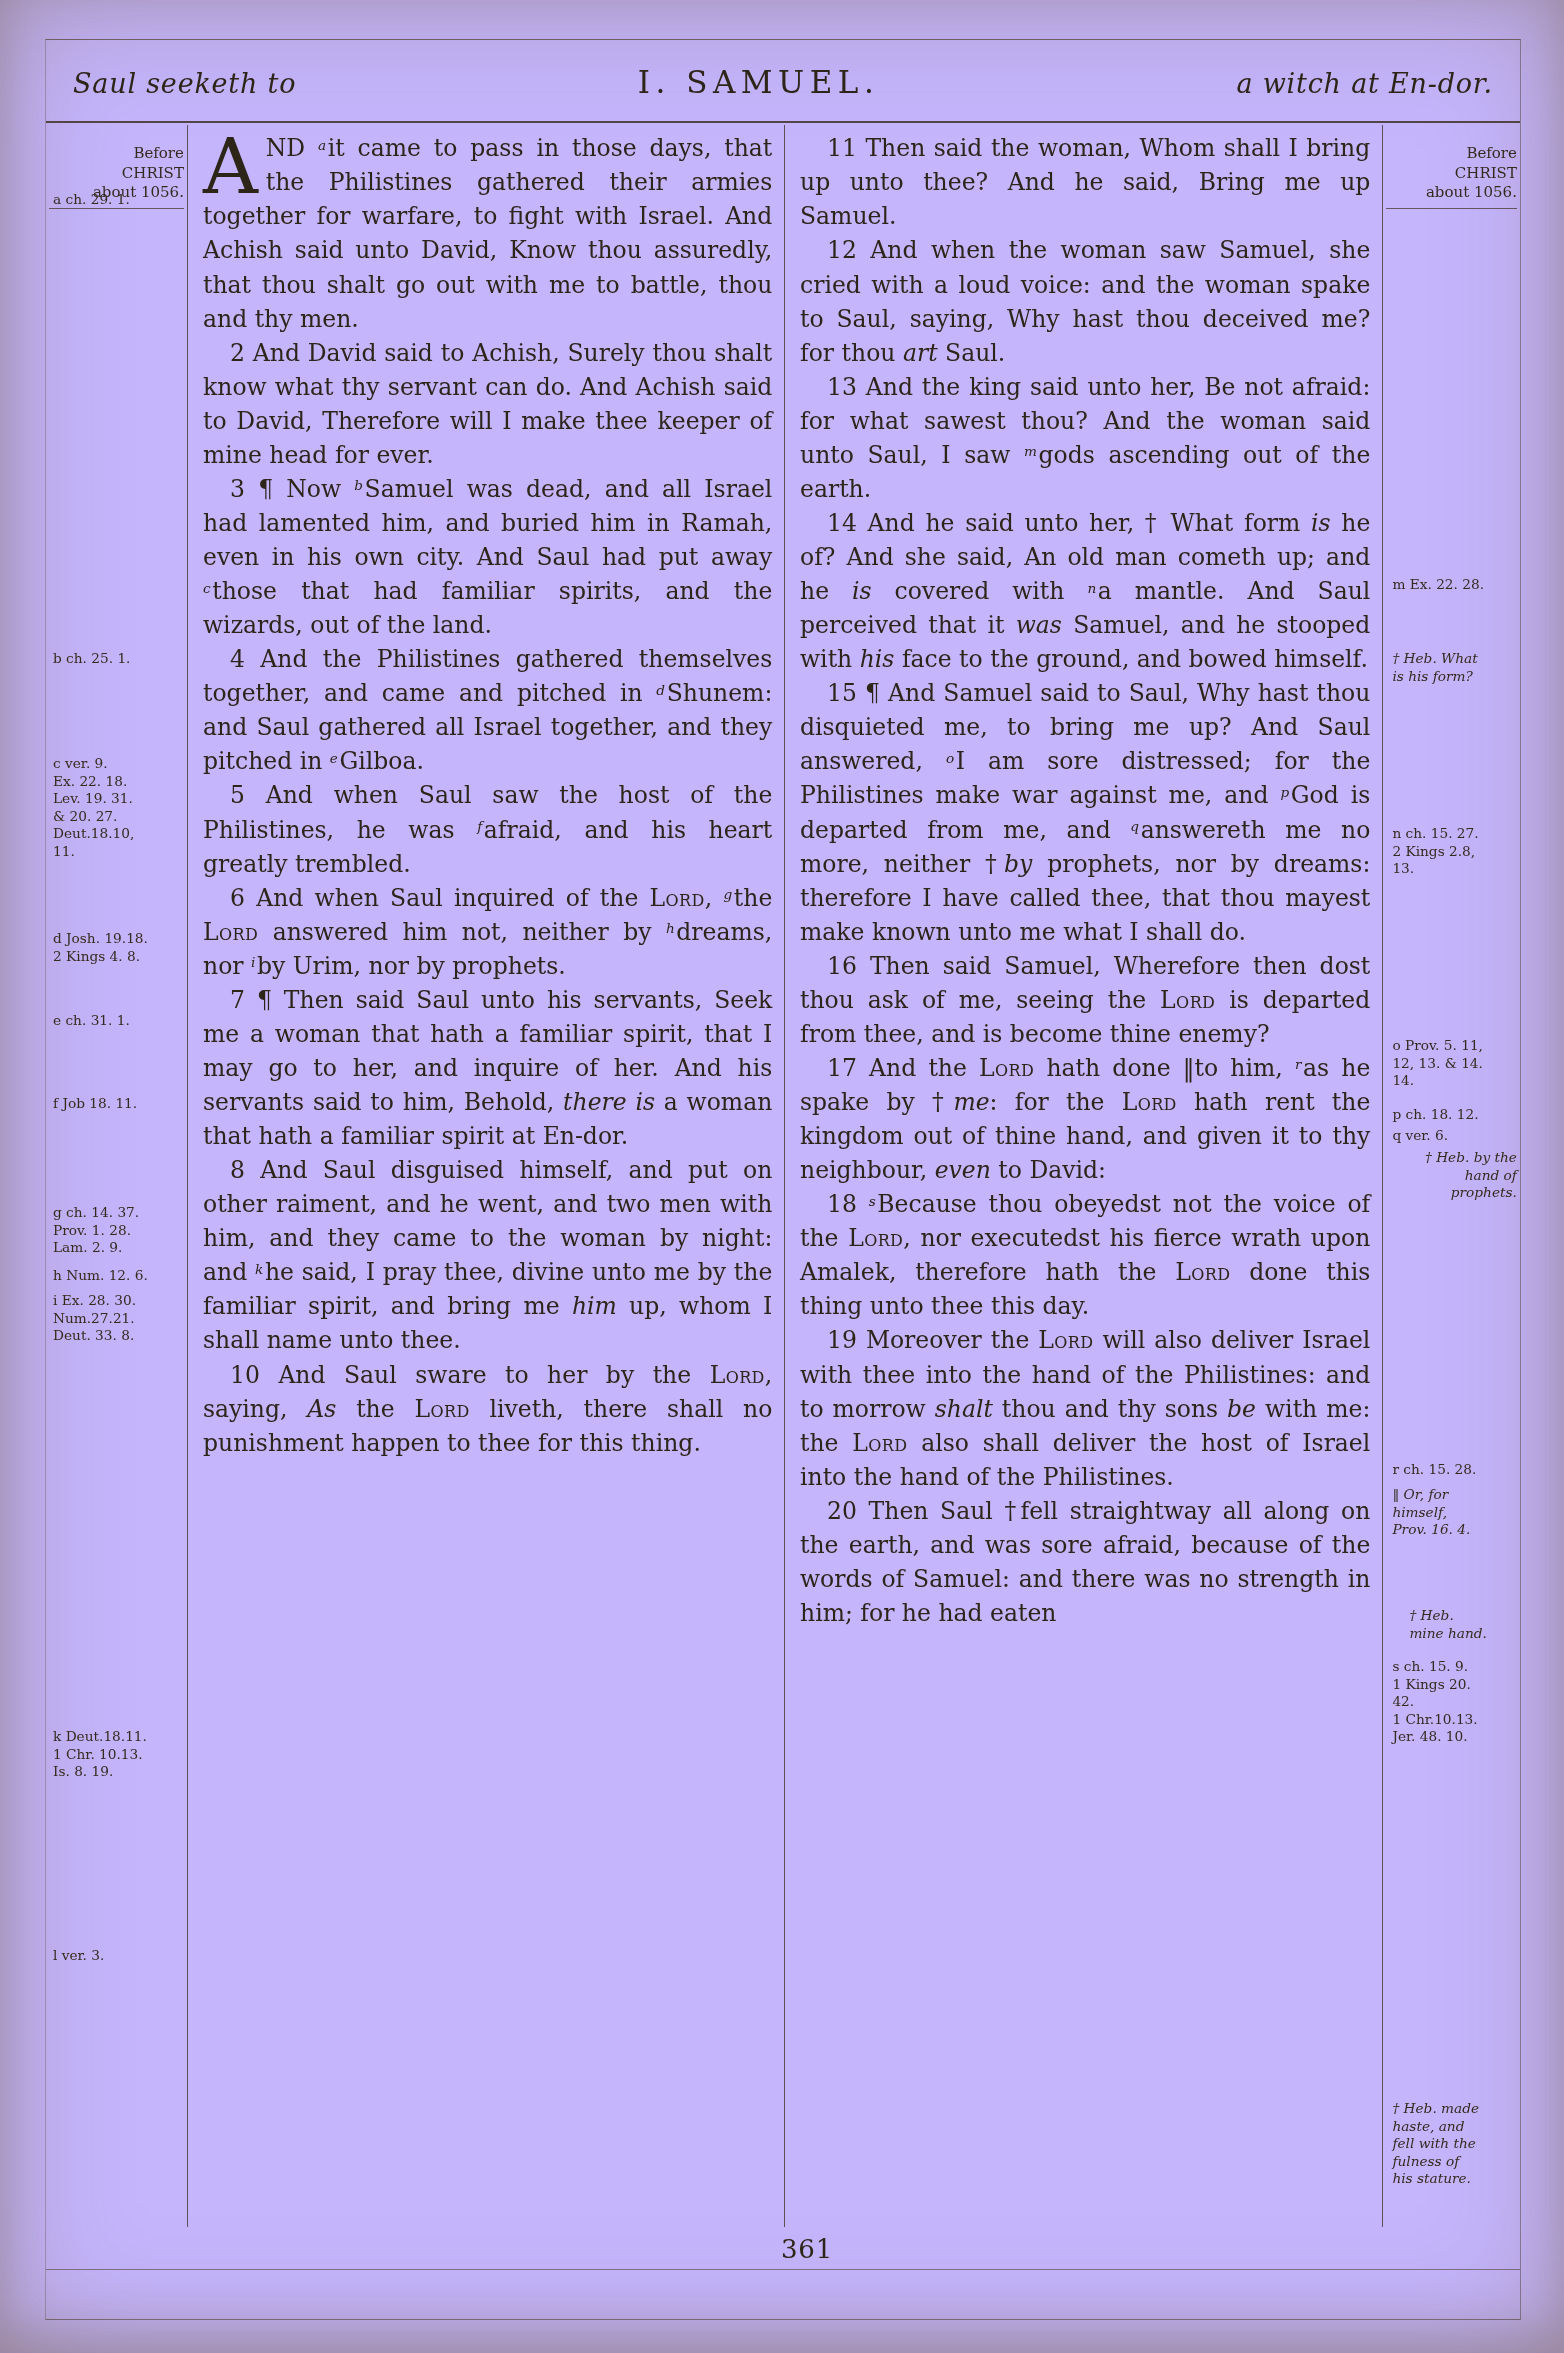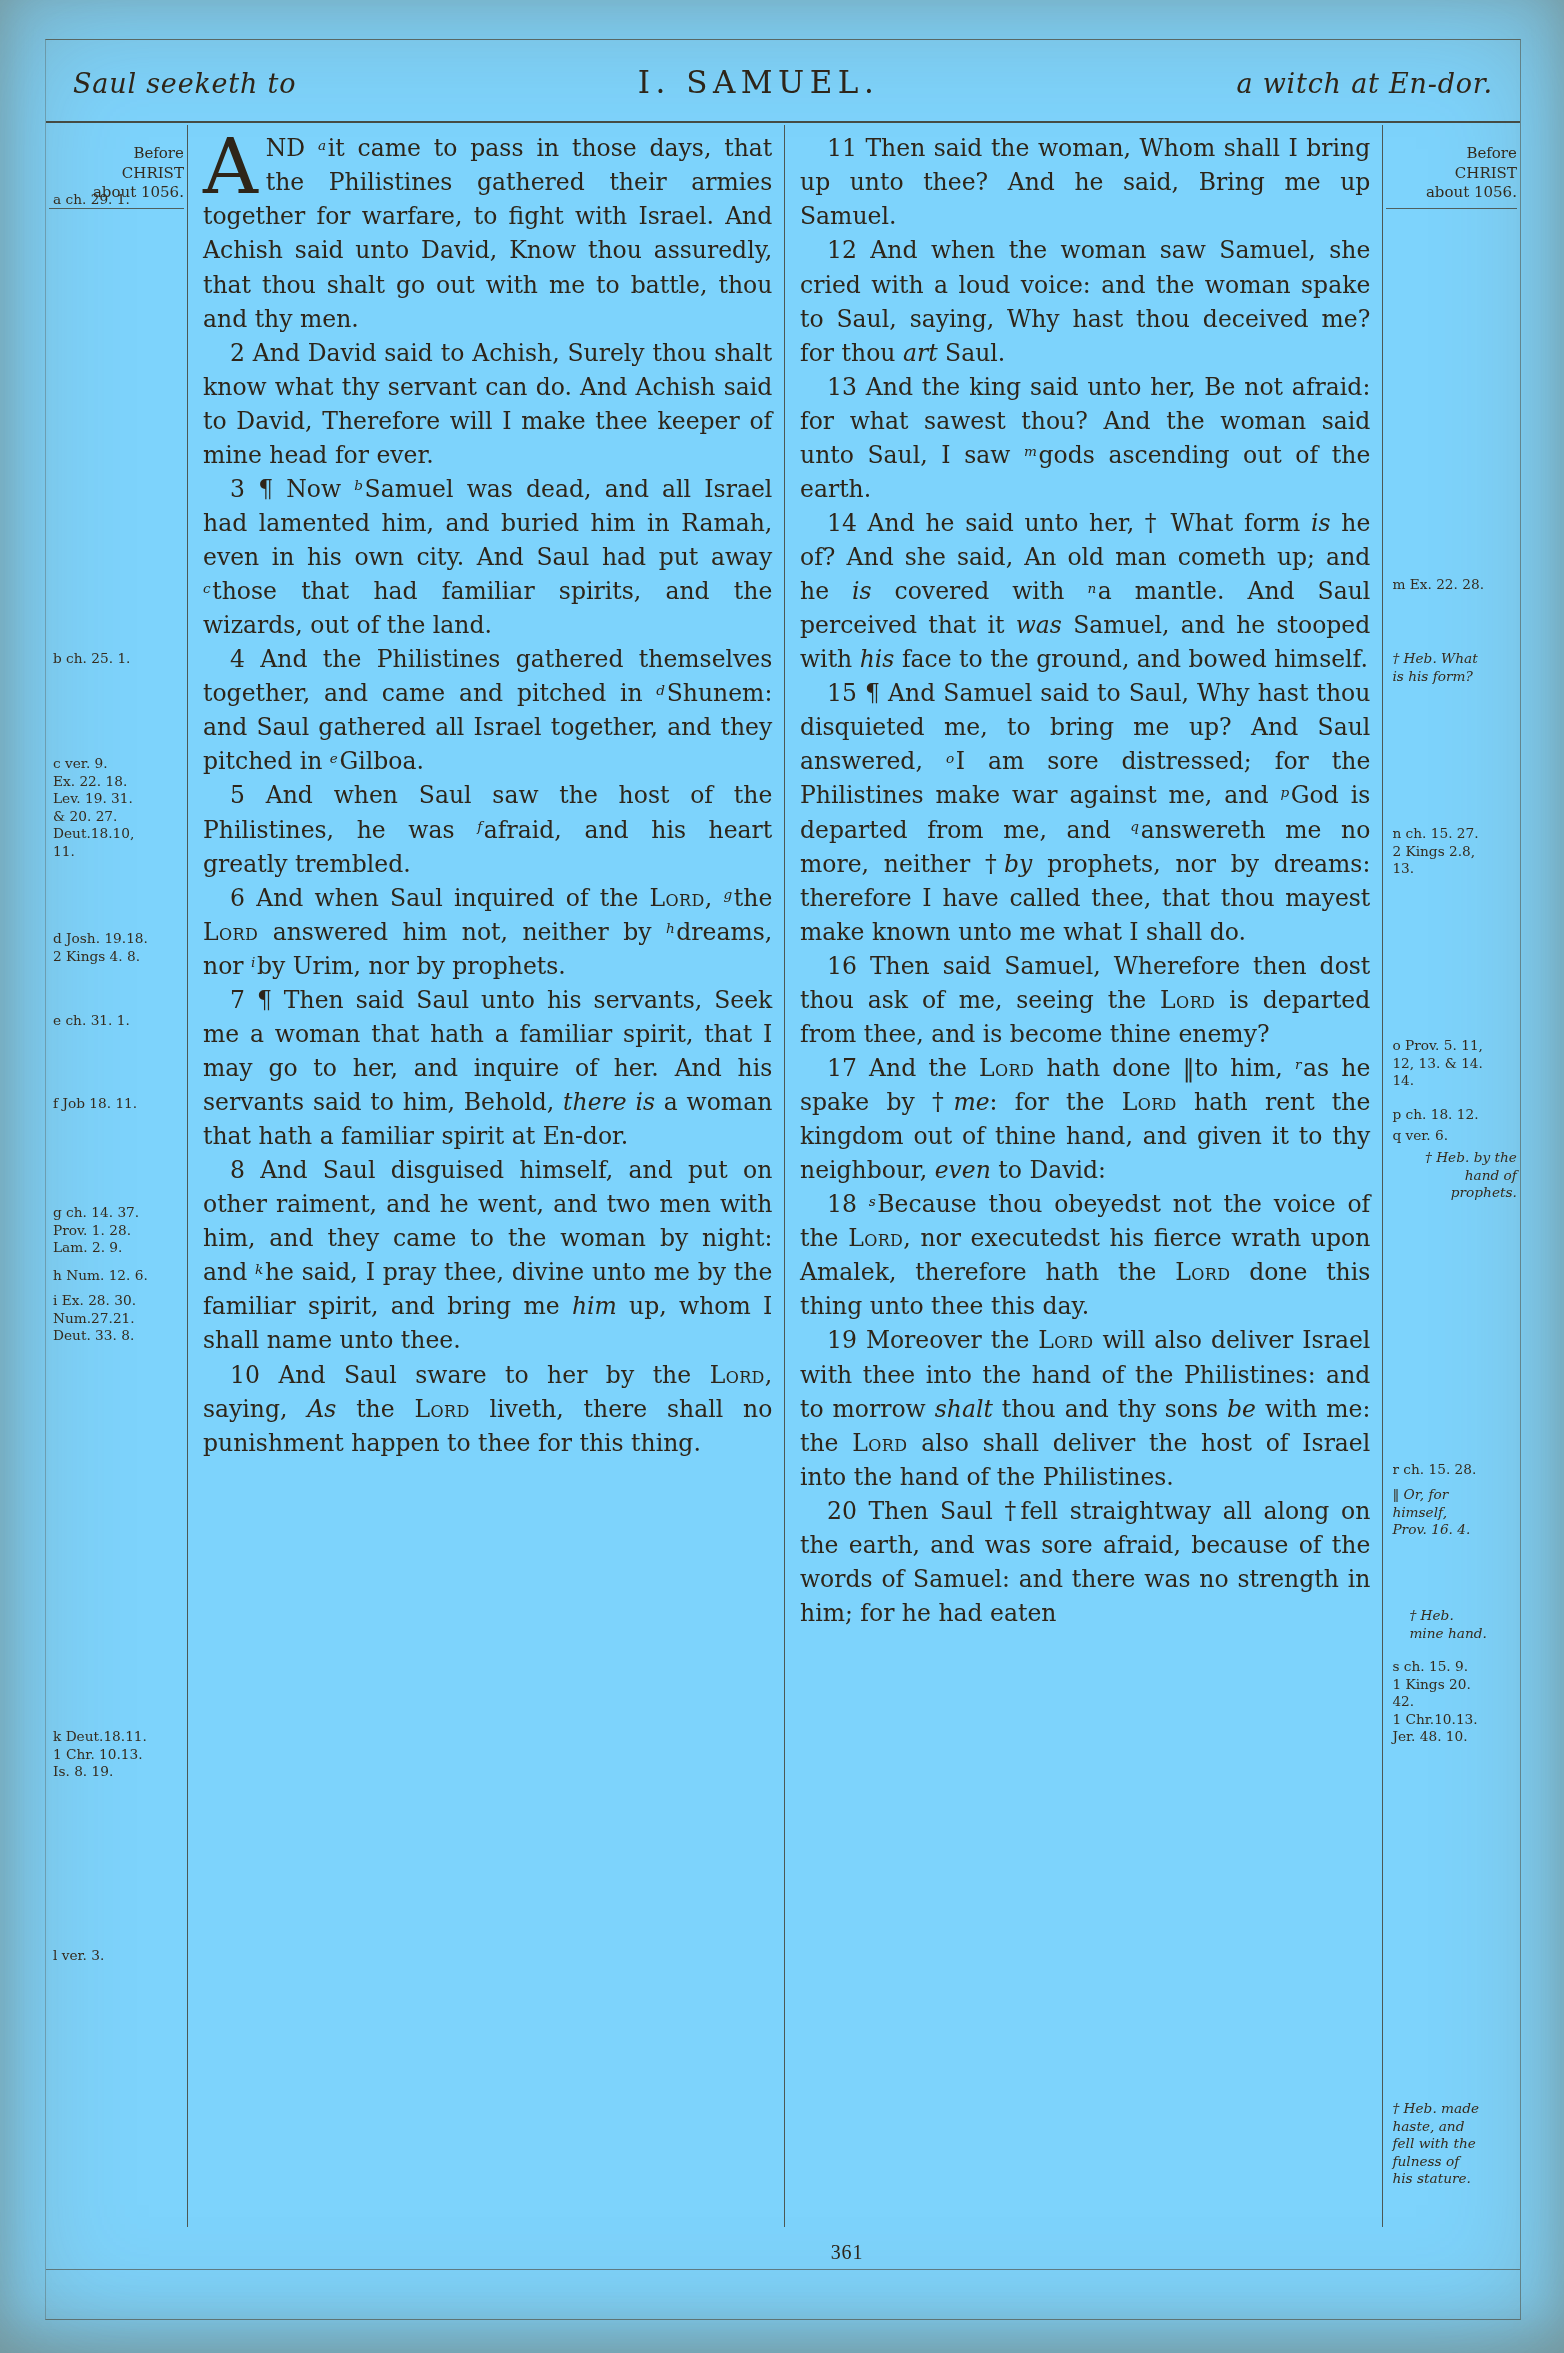--- a/index.html
+++ b/index.html
@@ -5,21 +5,21 @@
   html,body{margin:0;padding:0;background:#b8a67f;}
   .page{
     position:relative;
     width:1565px;height:2354px;
     margin:0 auto;
     font-family:"DejaVu Serif","Liberation Serif",serif;
     color:#2e2519;
     background:
       radial-gradient(120% 90% at 50% 42%, rgba(255,250,235,.30), rgba(0,0,0,0) 62%),
       radial-gradient(145% 120% at 50% 50%, #ecdfc5 0%, #e7d9ba 55%, #dcca a3 80%, #c9b489 100%);
-    background-color:#7dd3fc;
+    background-color:#c4b5fd;
     box-shadow: inset 0 0 125px rgba(115,90,55,.38), inset 0 -19.6px 47px rgba(90,70,40,.25);
     overflow:hidden;
   }
   .frame{
     position:absolute; left:45px; top:39px; right:44px; bottom:34px;
     border-top:1.6px solid rgba(70,55,32,.65);
     border-left:0.8px solid rgba(70,55,32,.28);
     border-right:1.2px solid rgba(70,55,32,.45);
     border-bottom:1.6px solid rgba(70,55,32,.55);
   }
@@ -75,22 +75,22 @@
   }
   .run-sc{font-variant:small-caps; letter-spacing:0.4px;}
   .run-it{font-style:italic;}
   
   .bottom-rule{
     position:absolute; left:0; right:0; bottom:49px;
     border-top:1.2px solid rgba(70,55,35,.55);
   }
   .page-num{
     position:absolute; bottom:55px; left:50%;
-    transform:translateX(-50%); margin-left:64px;
-    font-size:20px; letter-spacing:0.8px;font-family:Liberation Serif, serif;
+    transform:translateX(-50%); margin-left:24px;
+    font-size:26px; letter-spacing:0.8px;
   }
 </style>
 </head>
 <body>
 
 <div class="page">
   <div class="frame">
 
     <div class="header">
       <span class="running-head">Saul seeketh to</span>

